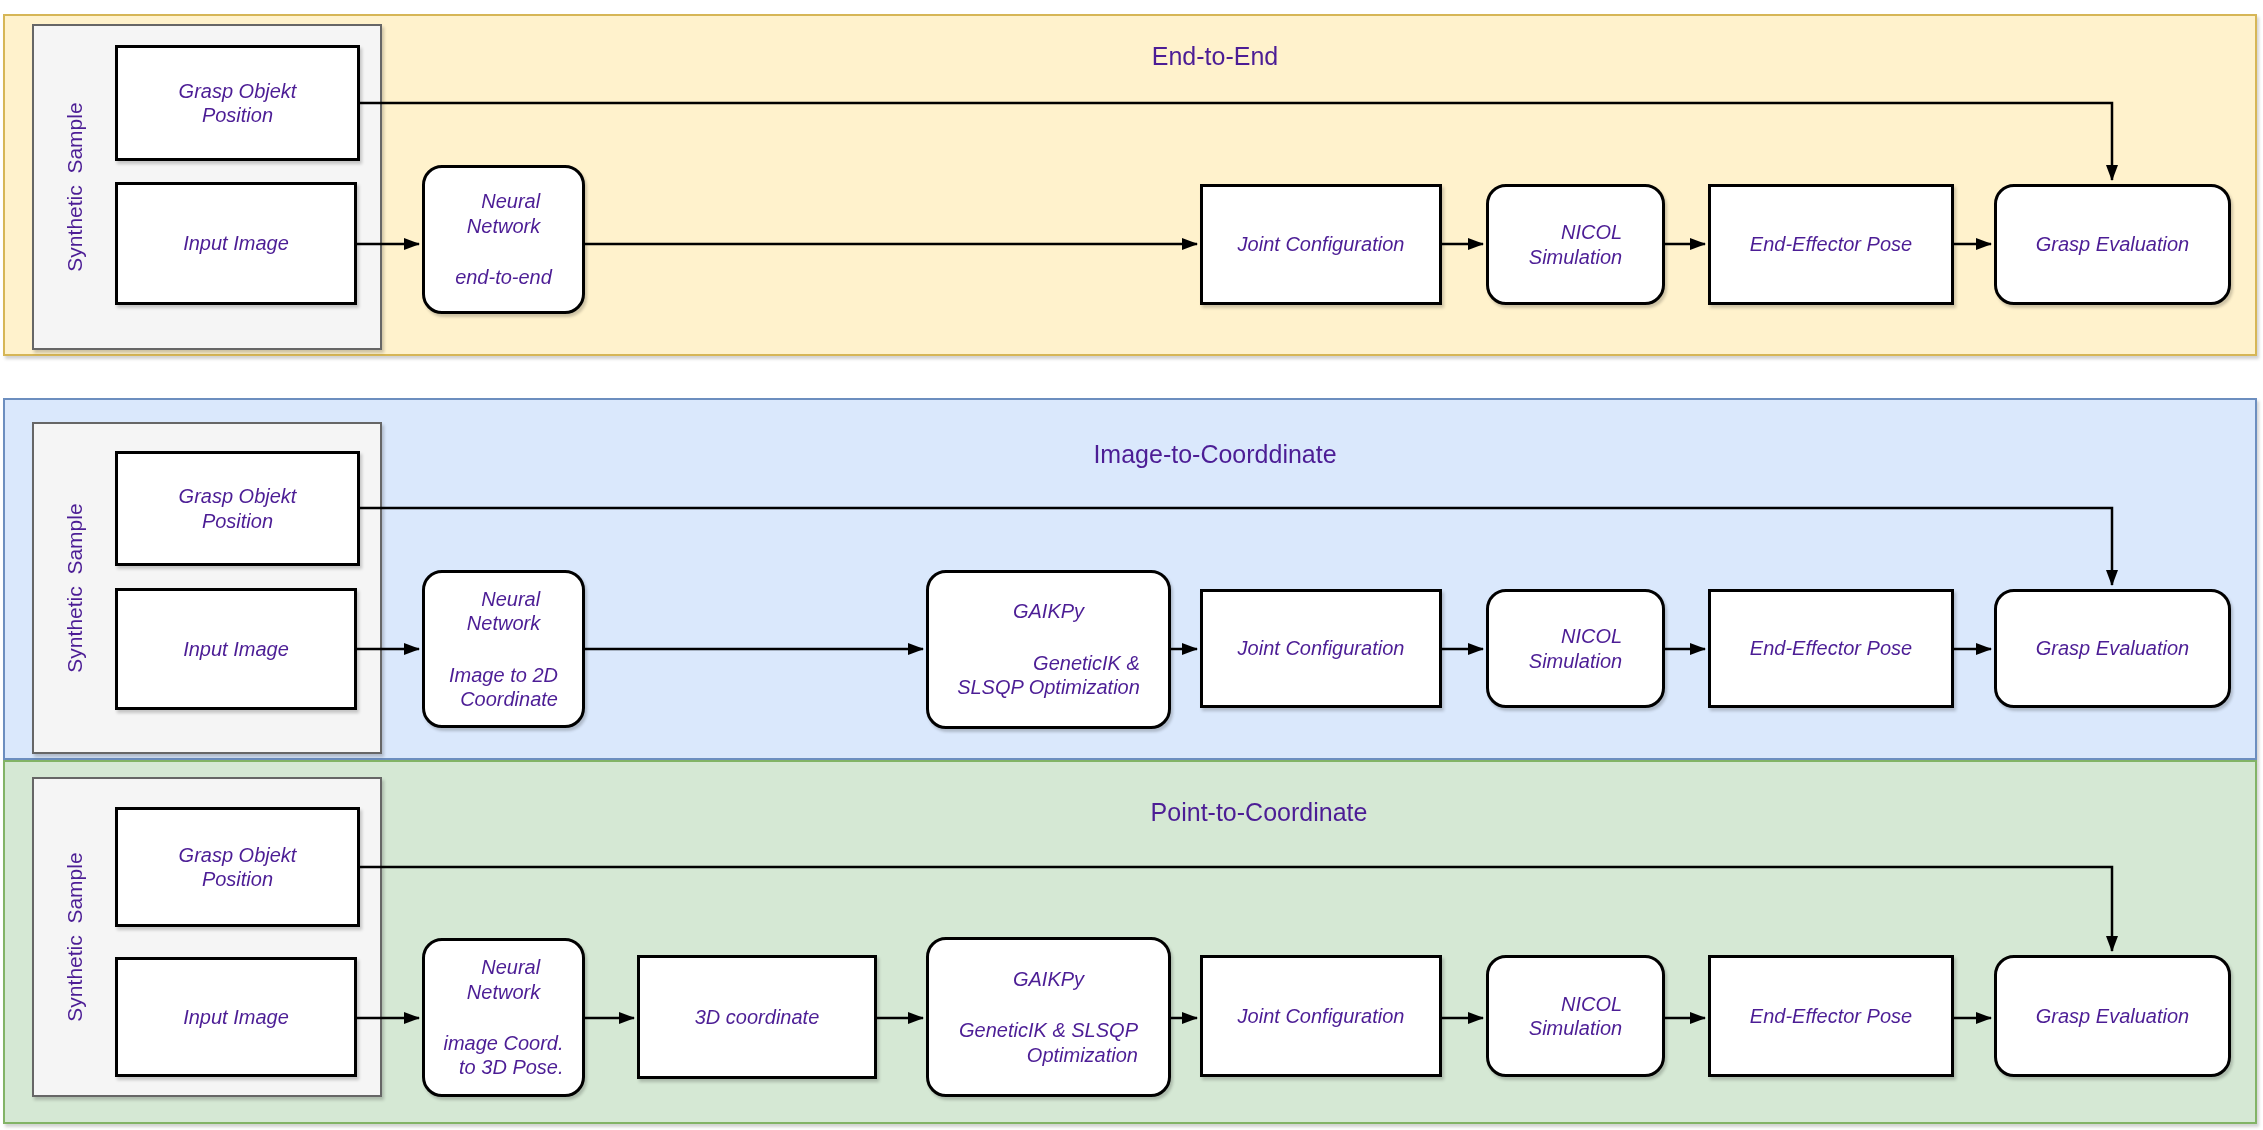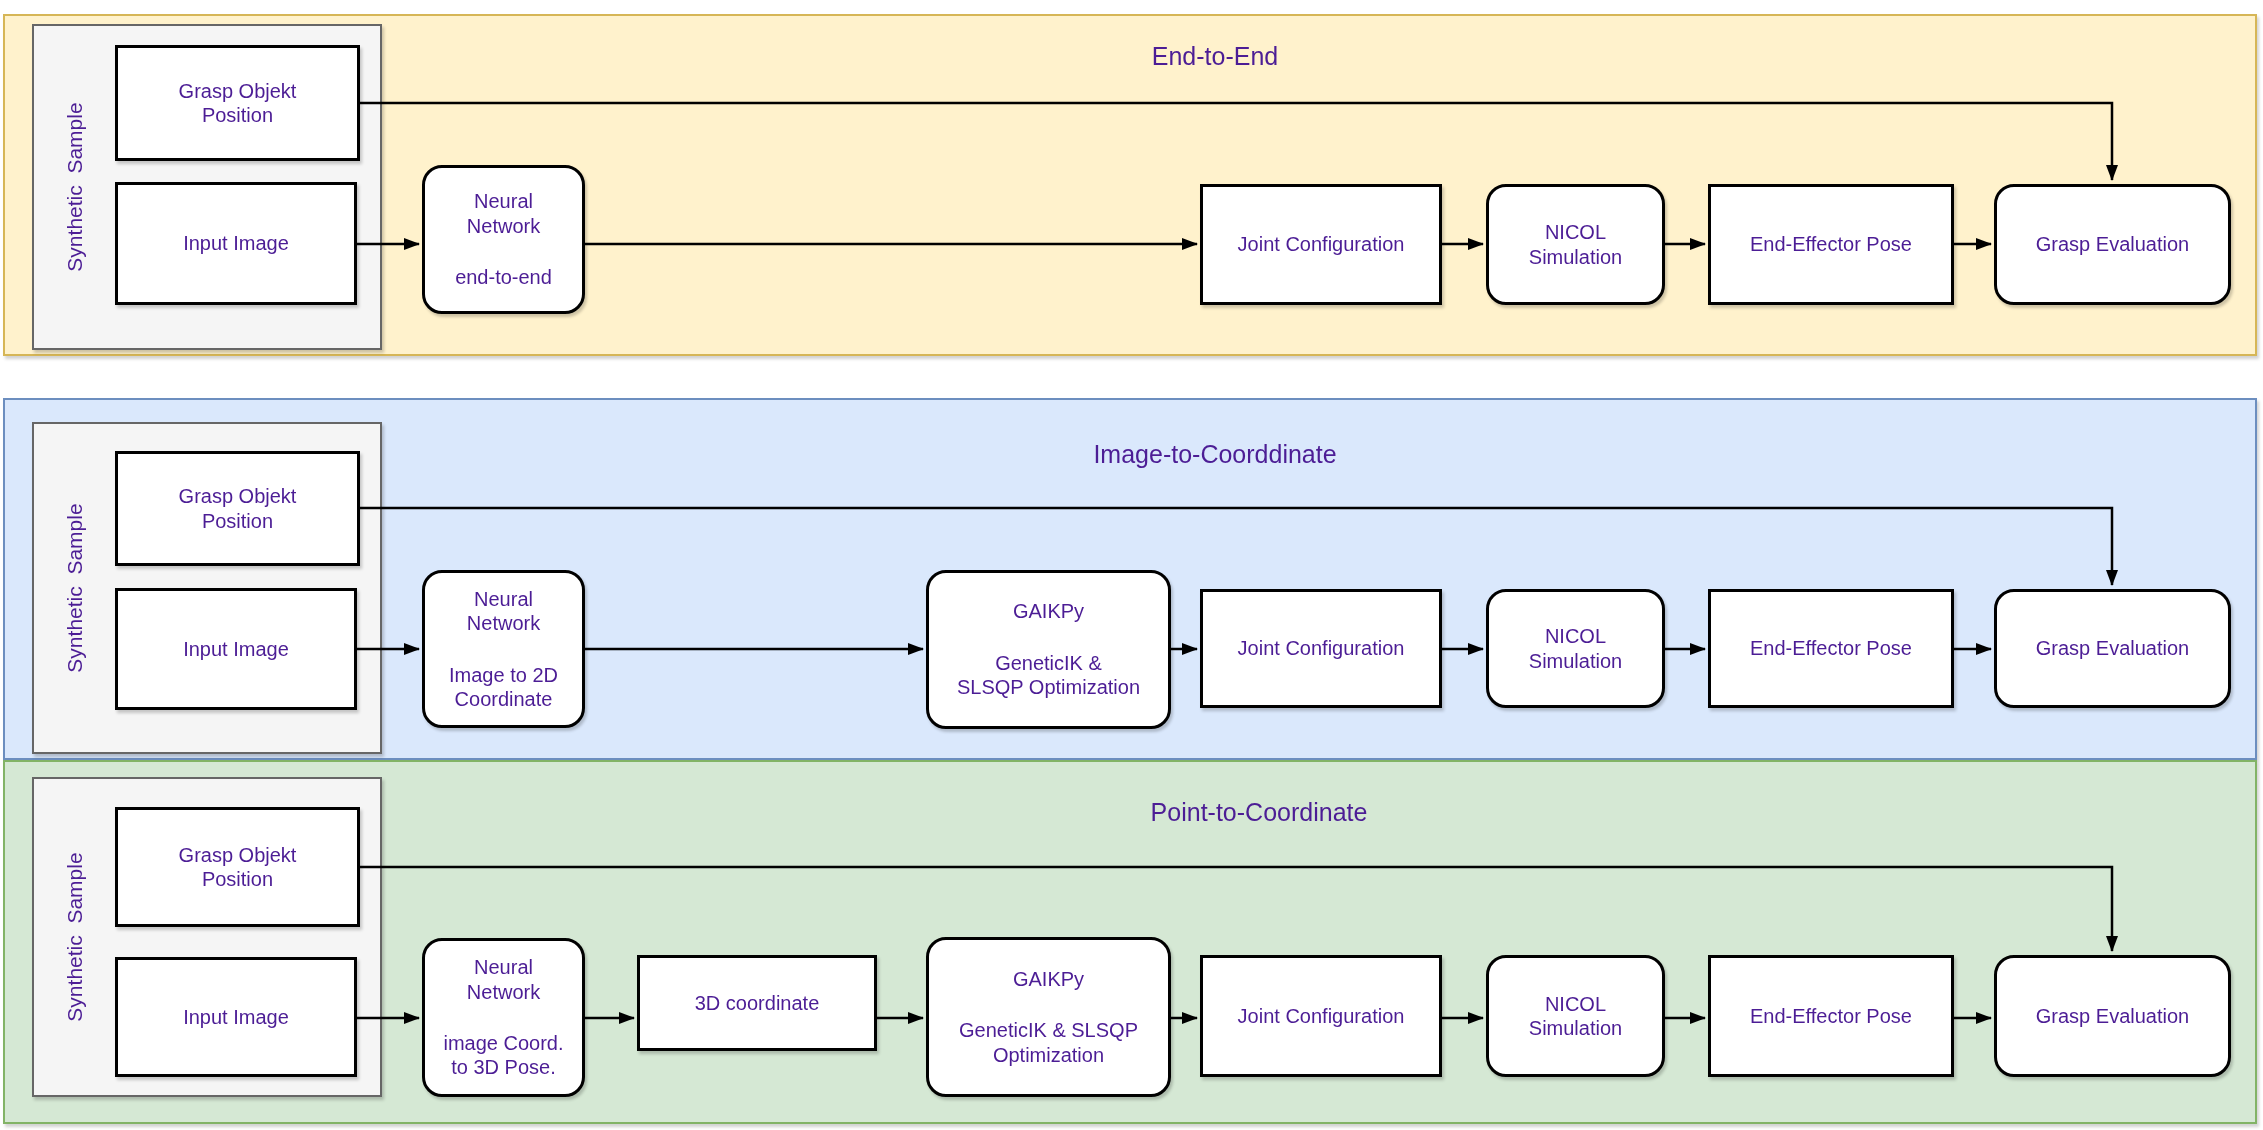--- a/index.html
+++ b/index.html
@@ -39,22 +39,23 @@
   .p2 .vlabel { left:27px; top:22px; width:85px; height:332px; }
   .p3 .vlabel { left:27px; top:15px; width:85px; height:320px; }
   .vlabel span { transform:rotate(-90deg); white-space:pre; font-size:21px; }
 
   .node {
     position:absolute; box-sizing:border-box; background:#ffffff;
     border:3px solid #000; display:flex; flex-direction:column;
     align-items:center; justify-content:center; text-align:center;
     font-size:20px; line-height:1.22; padding:0 14px;
     box-shadow:2px 3px 3px rgba(0,0,0,0.2);
-  }
-  .rounded { border-radius:20px; }
+    font-style:italic;
+  }
+  .rounded { border-radius:20px;text-align:right; }
   .pre { white-space:pre-line; }
   .sub { margin-top:27px; }
 
   
   .p1 .n-grasp  { left:110px; top:29px;  width:245px; height:116px; }
   .p1 .n-input  { left:110px; top:166px; width:242px; height:123px; }
   .p1 .n-neural { left:417px; top:149px; width:163px; height:149px; }
   .p1 .n-joint  { left:1195px; top:168px; width:242px; height:121px; }
   .p1 .n-nicol  { left:1481px; top:168px; width:179px; height:121px; }
   .p1 .n-eepose { left:1703px; top:168px; width:246px; height:121px; }
@@ -67,21 +68,21 @@
   .p2 .n-gaikpy { left:921px; top:170px; width:245px; height:159px; }
   .p2 .n-joint  { left:1195px; top:189px; width:242px; height:119px; }
   .p2 .n-nicol  { left:1481px; top:189px; width:179px; height:119px; }
   .p2 .n-eepose { left:1703px; top:189px; width:246px; height:119px; }
   .p2 .n-geval  { left:1989px; top:189px; width:237px; height:119px; }
 
   
   .p3 .n-grasp  { left:110px; top:45px;  width:245px; height:120px; }
   .p3 .n-input  { left:110px; top:195px; width:242px; height:120px; }
   .p3 .n-neural { left:417px; top:176px; width:163px; height:159px; }
-  .p3 .n-3d     { left:632px; top:193px; width:240px; height:96px; }
+  .p3 .n-3d     { left:632px; top:193px; width:240px; height:124px; }
   .p3 .n-gaikpy { left:921px; top:175px; width:245px; height:160px; }
   .p3 .n-joint  { left:1195px; top:193px; width:242px; height:122px; }
   .p3 .n-nicol  { left:1481px; top:193px; width:179px; height:122px; }
   .p3 .n-eepose { left:1703px; top:193px; width:246px; height:122px; }
   .p3 .n-geval  { left:1989px; top:193px; width:237px; height:122px; }
 
   svg.arrows {
     position:absolute; left:0; top:0; width:100%; height:100%;
     pointer-events:none; overflow:visible;
   }

